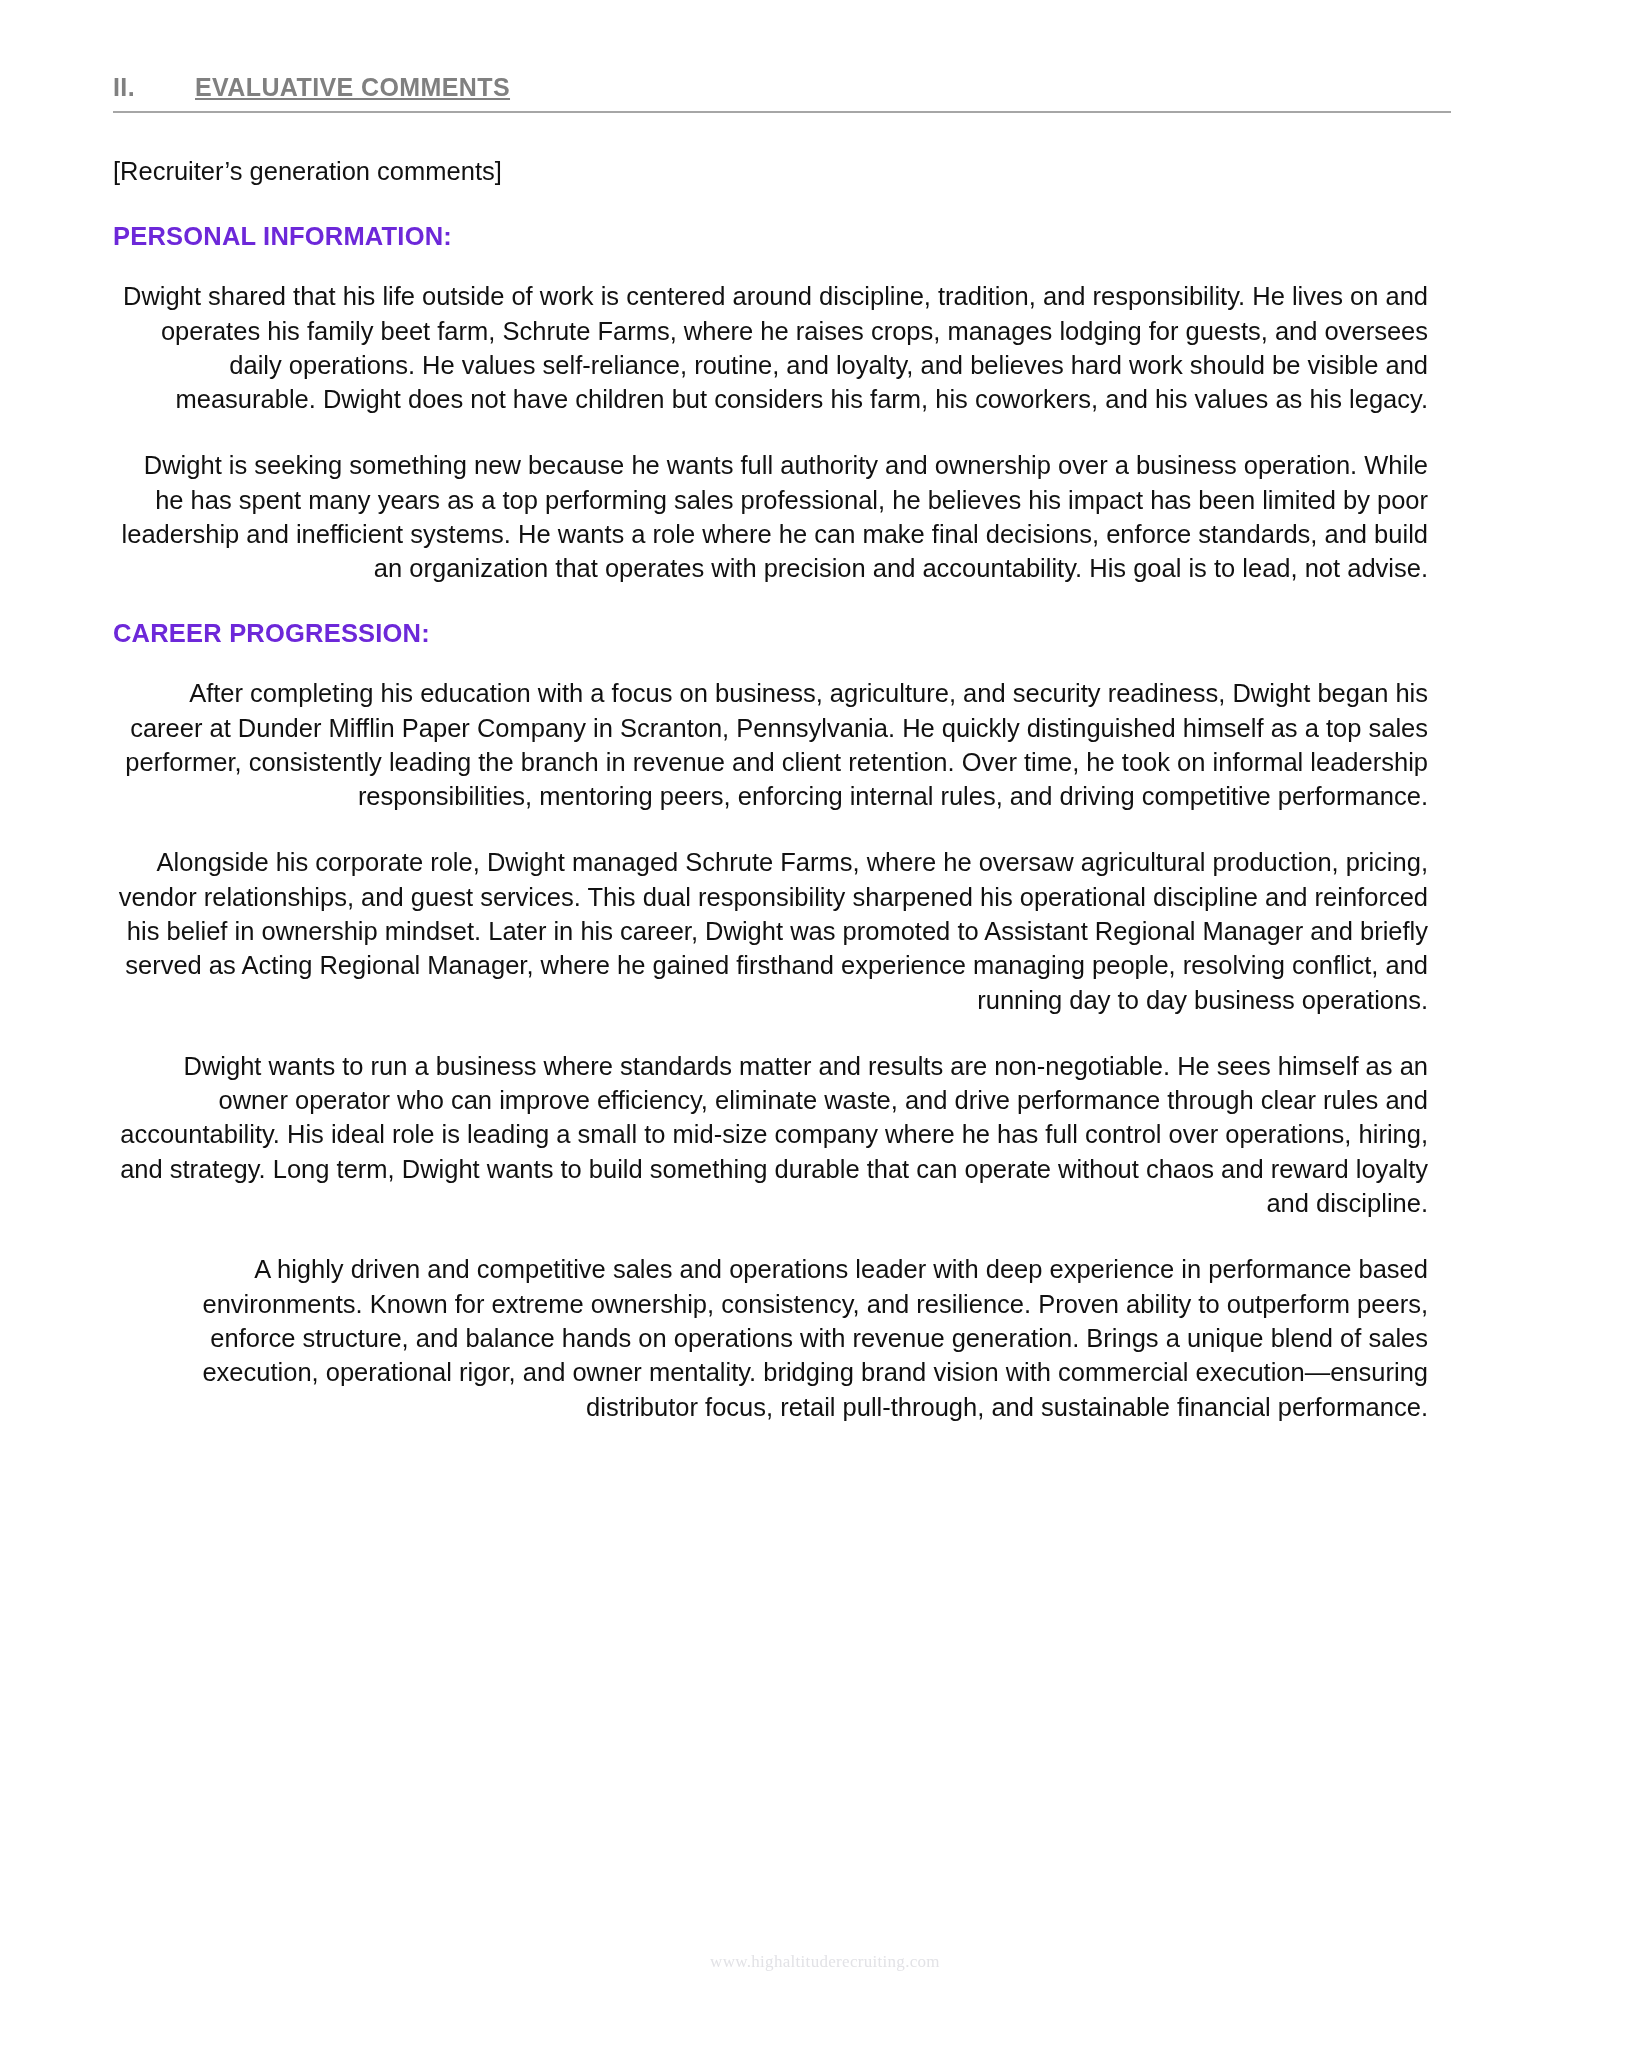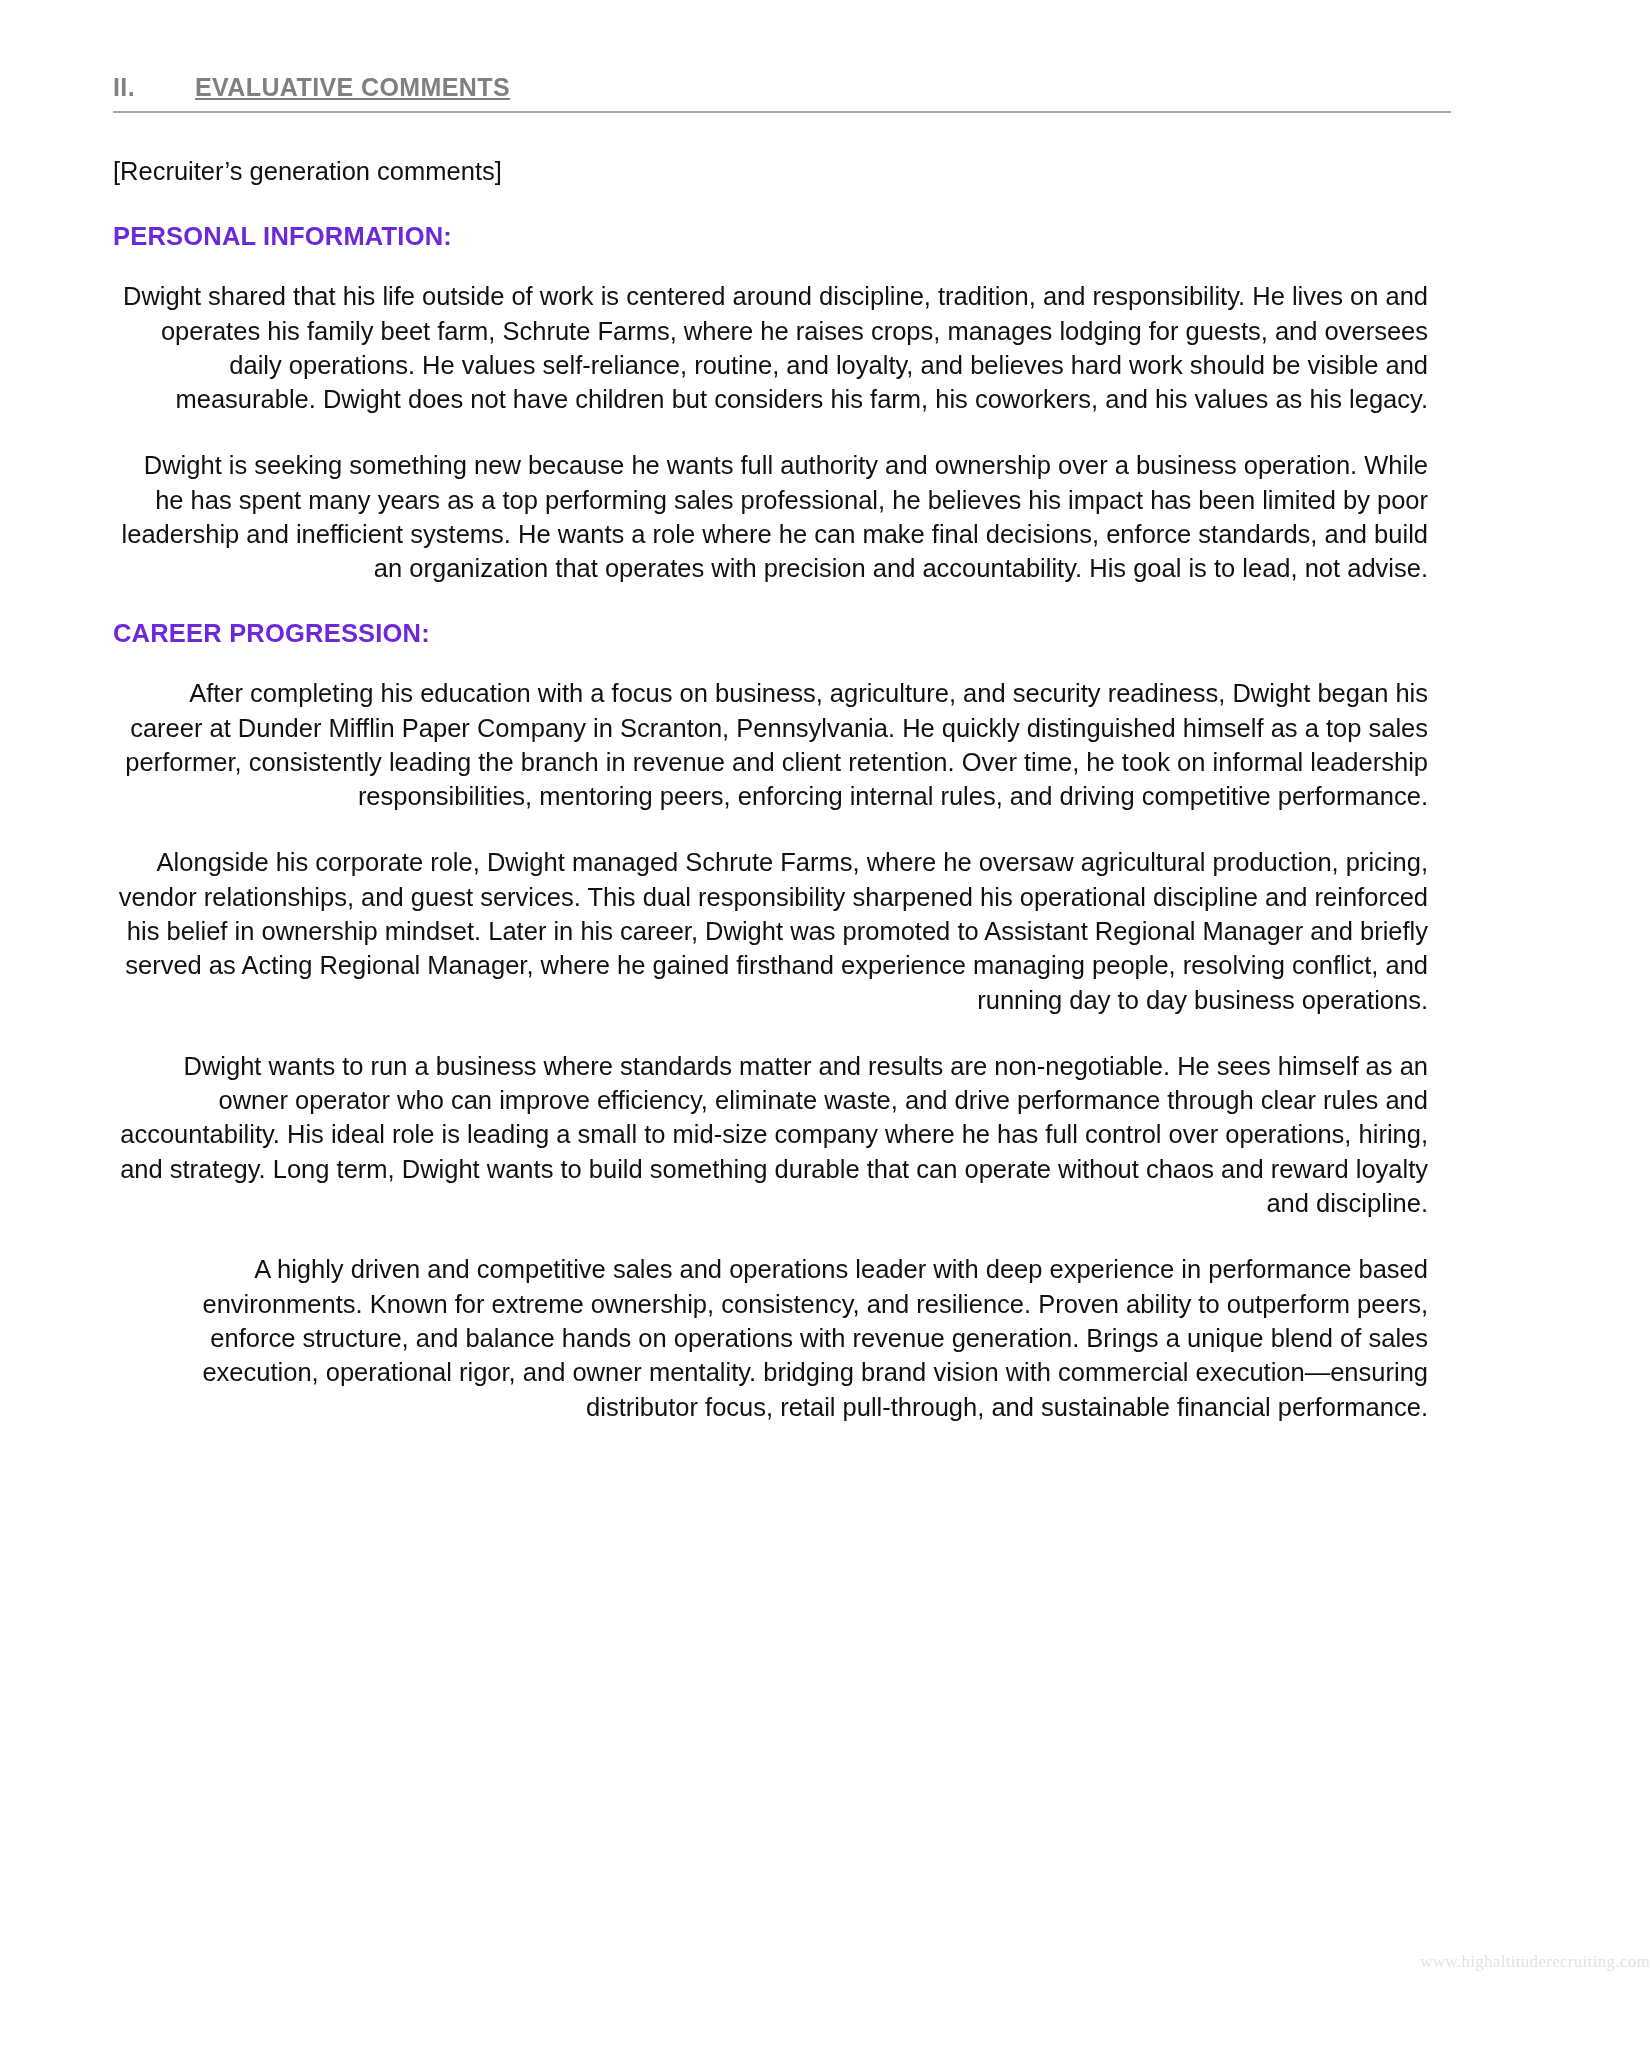--- a/index.html
+++ b/index.html
@@ -83,21 +83,21 @@
     font-weight: normal;
   }
   p.para:last-child { margin-bottom: 0; }
 
   
   .footer-watermark {
     position: absolute;
     left: 0;
     right: 0;
     top: 1952px;
-    text-align: right;
+    text-align: center;
     font-family: "Liberation Serif", serif;
     font-size: 17px;
     color: #e2e2e6;
     letter-spacing: 0.3px;
     user-select: none;
   }
 </style>
 </head>
 <body>
 

